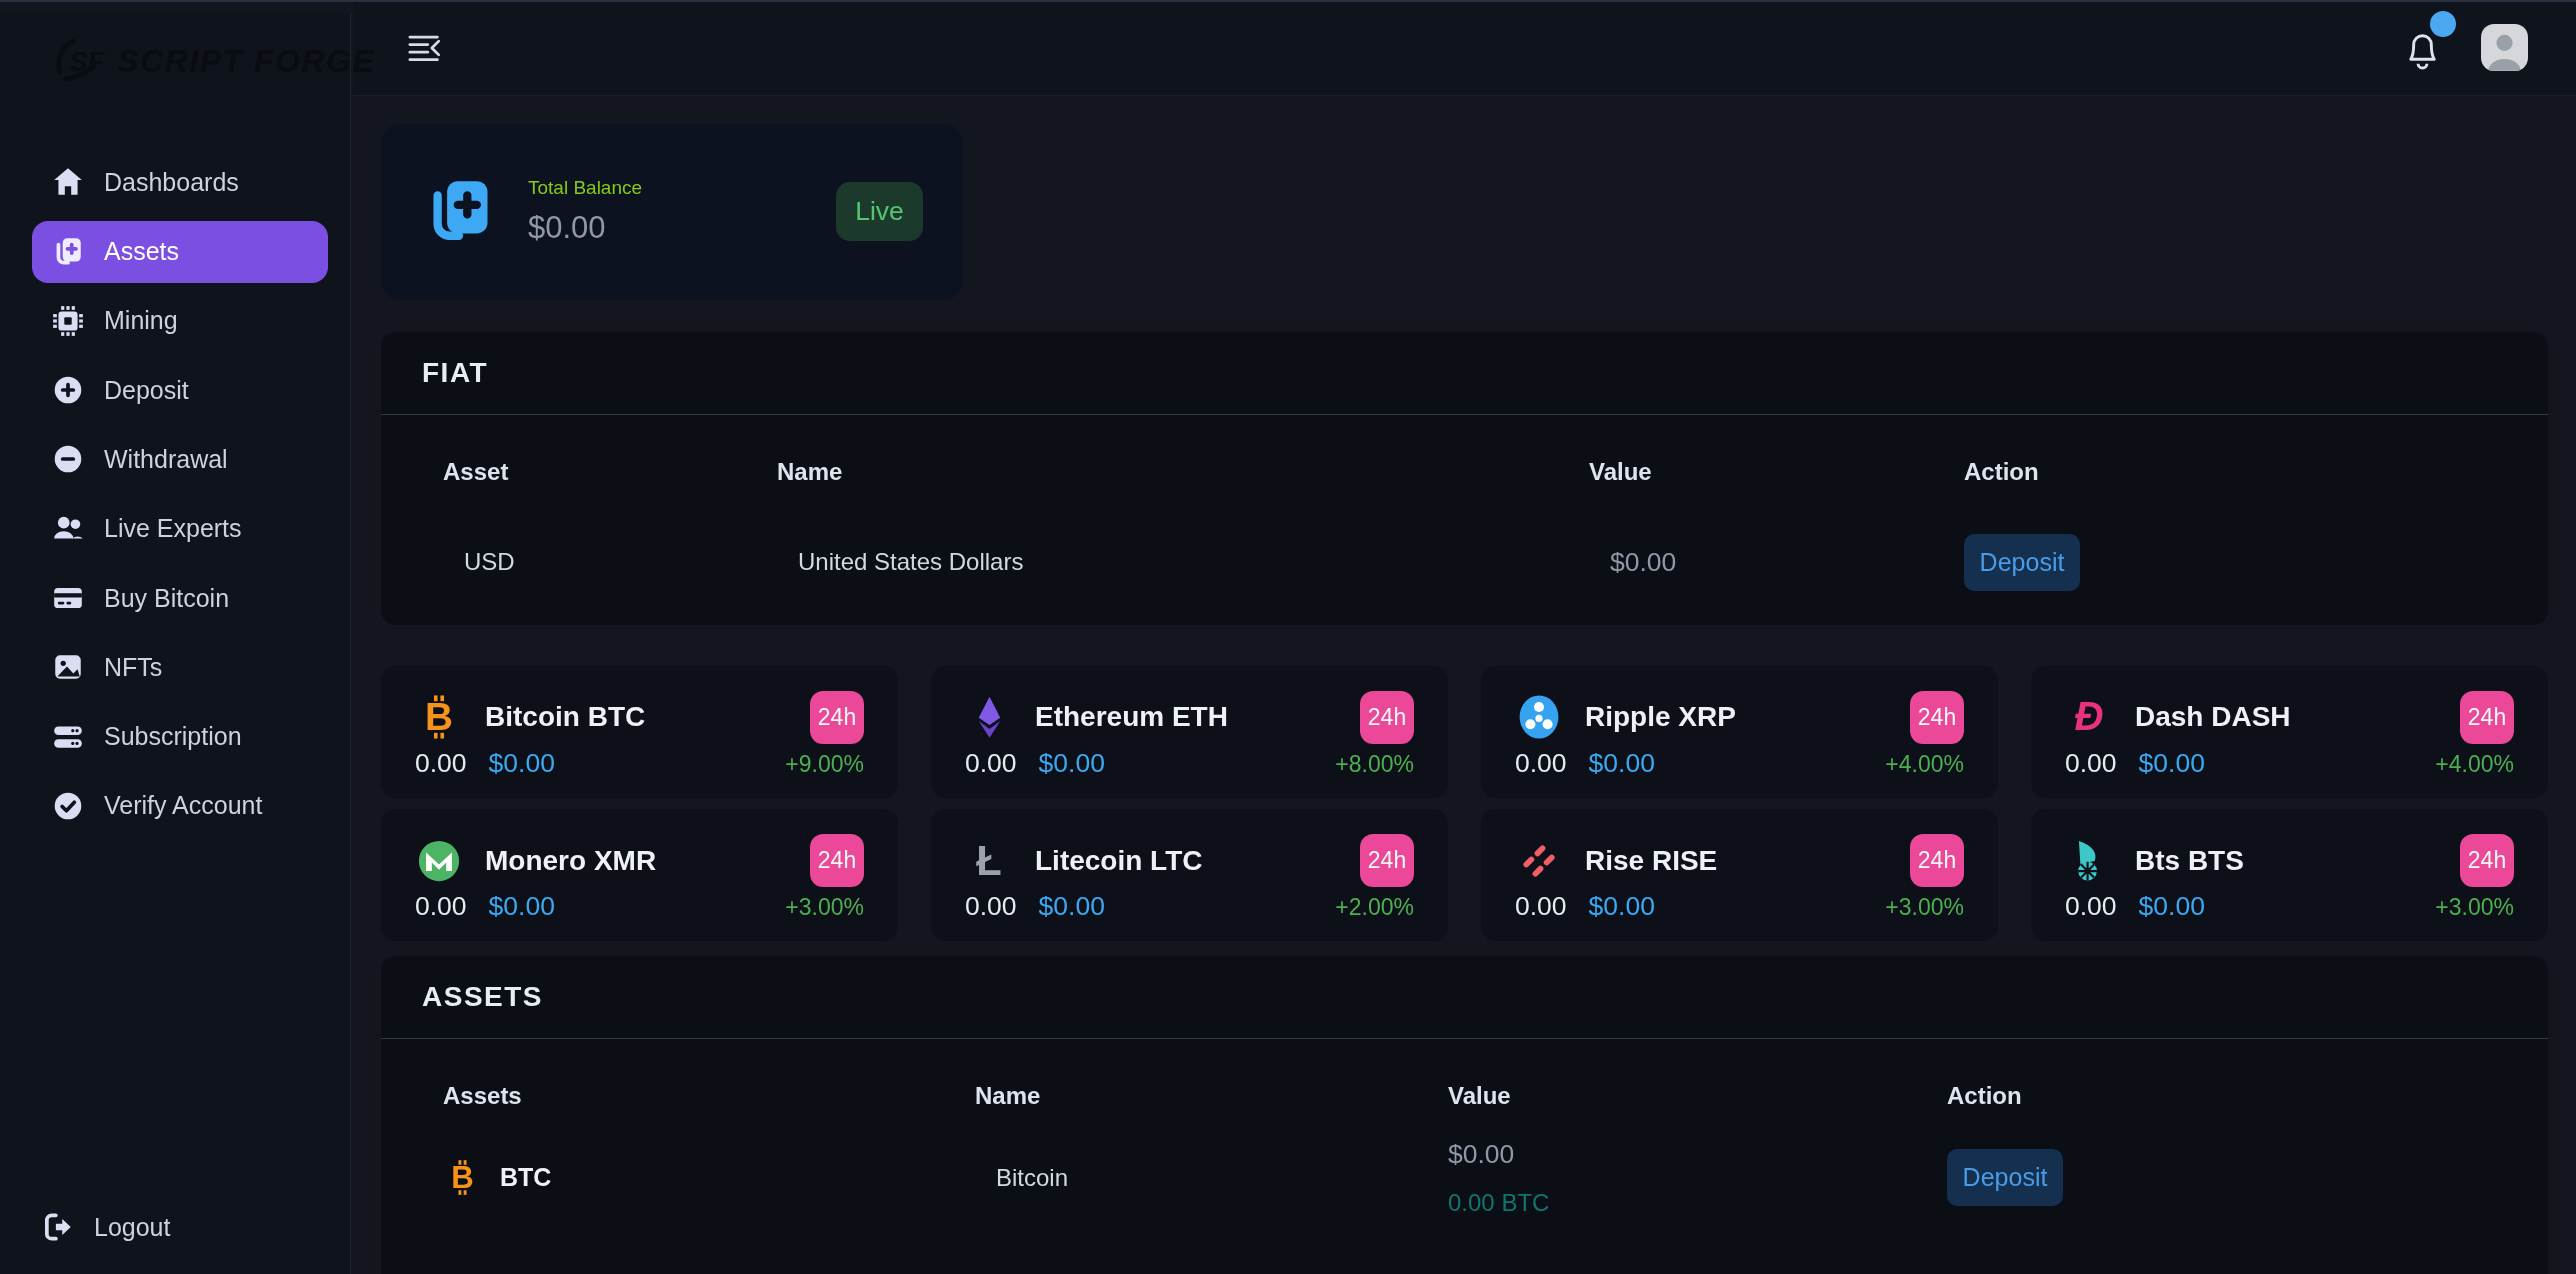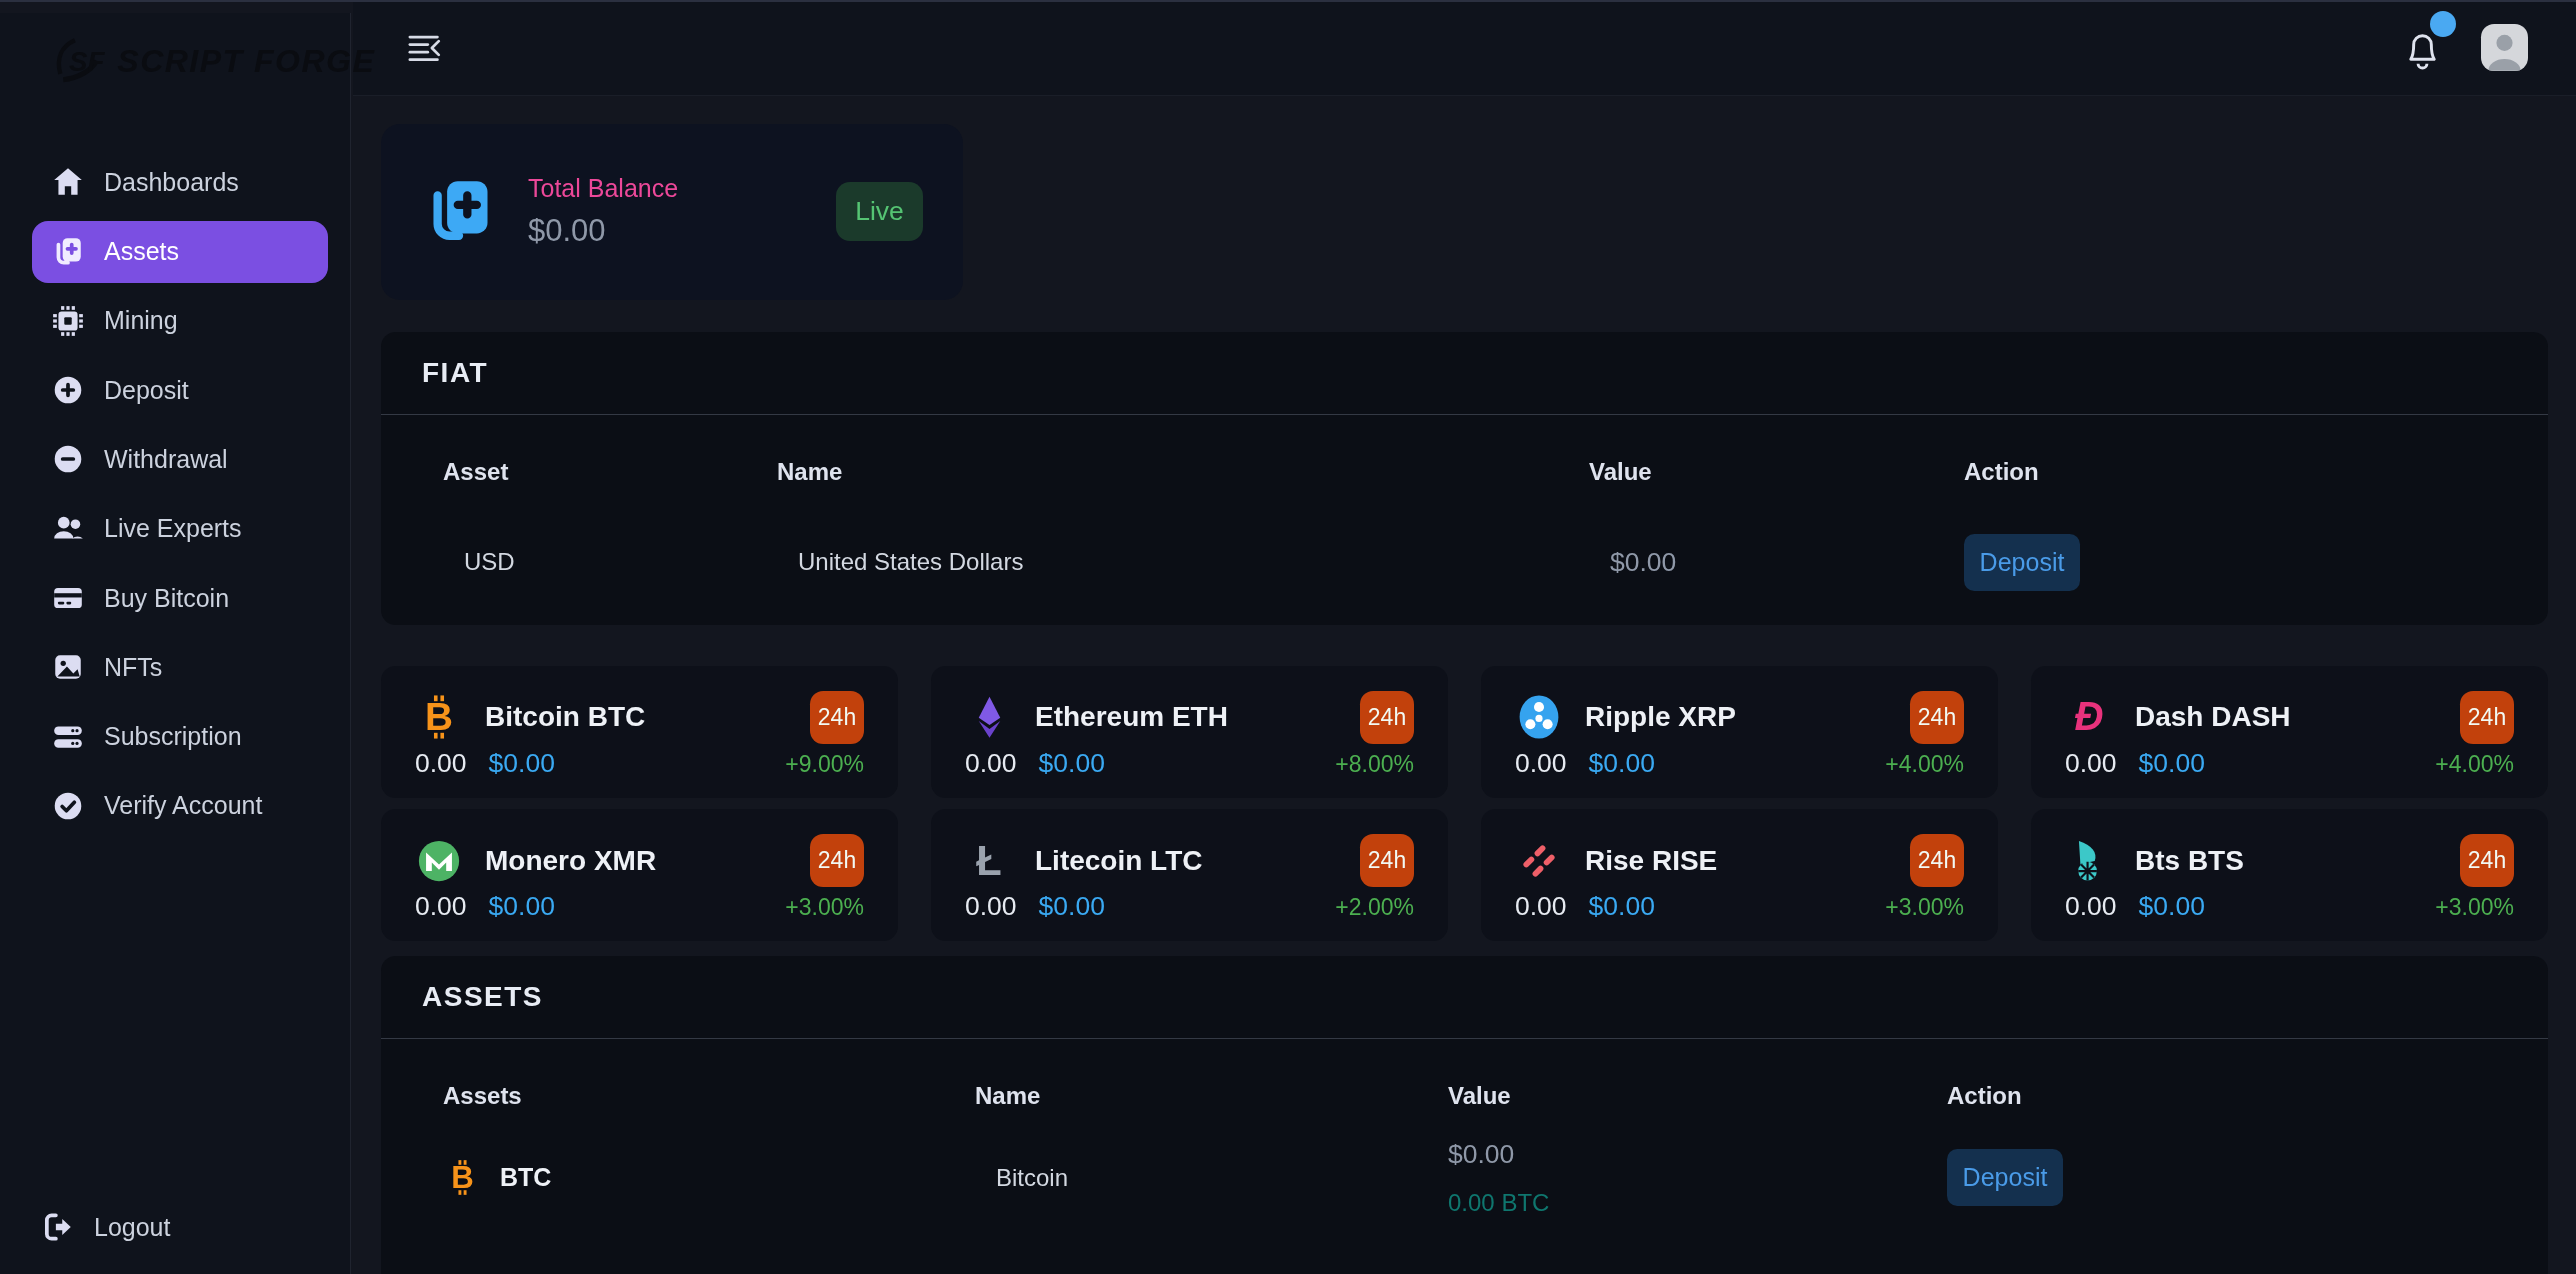--- a/index.html
+++ b/index.html
@@ -38,21 +38,21 @@
   .avatar { width:47px; height:47px; border-radius:13.2px; background:#d5d7db; overflow:hidden;
             display:flex; align-items:flex-end; justify-content:center; cursor:pointer; }
 
   
   .main { position:absolute; left:353px; top:97px; width:2223px; height:1177px;
           overflow:hidden; padding:26.5px 28px 0 28px; }
 
   .balance-card { width:582px; height:176px; background:#0d1220; border-radius:19px;
                   display:flex; align-items:center; padding:0 40px; gap:31px; }
   .balance-ic { width:76px; height:76px; color:#3da9f5; --cut:#0d1220; flex:0 0 auto; }
-  .balance-label { font-size:25px; color:#ec4899; margin-bottom:10.3px; }
+  .balance-label { font-size:19px; color:#84cc16; margin-bottom:10.3px; }
   .balance-value { font-size:31px; color:#8f98a8; }
   .live-badge { margin-left:auto; min-width:87px; height:59px; background:#1b3a2b;
                 color:#55c473; font-size:26.5px; border-radius:14px; display:flex;
                 align-items:center; justify-content:center; padding:0 19px; }
 
   .section { margin-top:32px; background:#0b0e15; border-radius:14.7px; overflow:hidden; }
   .section-head { height:83px; display:flex; align-items:center; padding:0 41px;
                   border-bottom:1.5px solid rgba(120,128,145,.38); }
   .section-title { font-size:28px; font-weight:700; letter-spacing:1.5px; color:#e8ecf4; }
   .tbl { padding:43px 0 34px 0; }
@@ -69,21 +69,21 @@
 
   
   .coin-grid { margin-top:41px; display:grid; grid-template-columns:repeat(4,1fr);
                gap:11.8px 33px; }
   .coin-card { height:132px; background:#0d1019; border-radius:14.7px; padding:25px 34px 19px 34px;
                display:flex; flex-direction:column; justify-content:space-between; cursor:pointer; }
   .coin-top { display:flex; align-items:center; gap:22px; }
   .coin-ic { width:48px; height:48px; display:flex; align-items:center; justify-content:center;
              flex:0 0 auto; }
   .coin-name { font-size:28px; font-weight:700; color:#eef1f6; }
-  .badge-24h { margin-left:auto; width:54px; height:53px; background:#c2410c; color:#f2f9f3;
+  .badge-24h { margin-left:auto; width:54px; height:53px; background:#ec4899; color:#f2f9f3;
                font-size:23px; border-radius:13.2px; display:flex; align-items:center;
                justify-content:center; }
   .coin-bottom { display:flex; align-items:baseline; gap:22px; }
   .coin-amt { font-size:26.5px; color:#e6eaf1; }
   .coin-val { font-size:26.5px; color:#3aa9f2; }
   .coin-chg { margin-left:auto; font-size:23px; color:#4caf50; }
 
   
   .asset-row { padding-top:29px; padding-bottom:29px; }
   .asset-cell { display:flex; align-items:center; gap:19px; }

